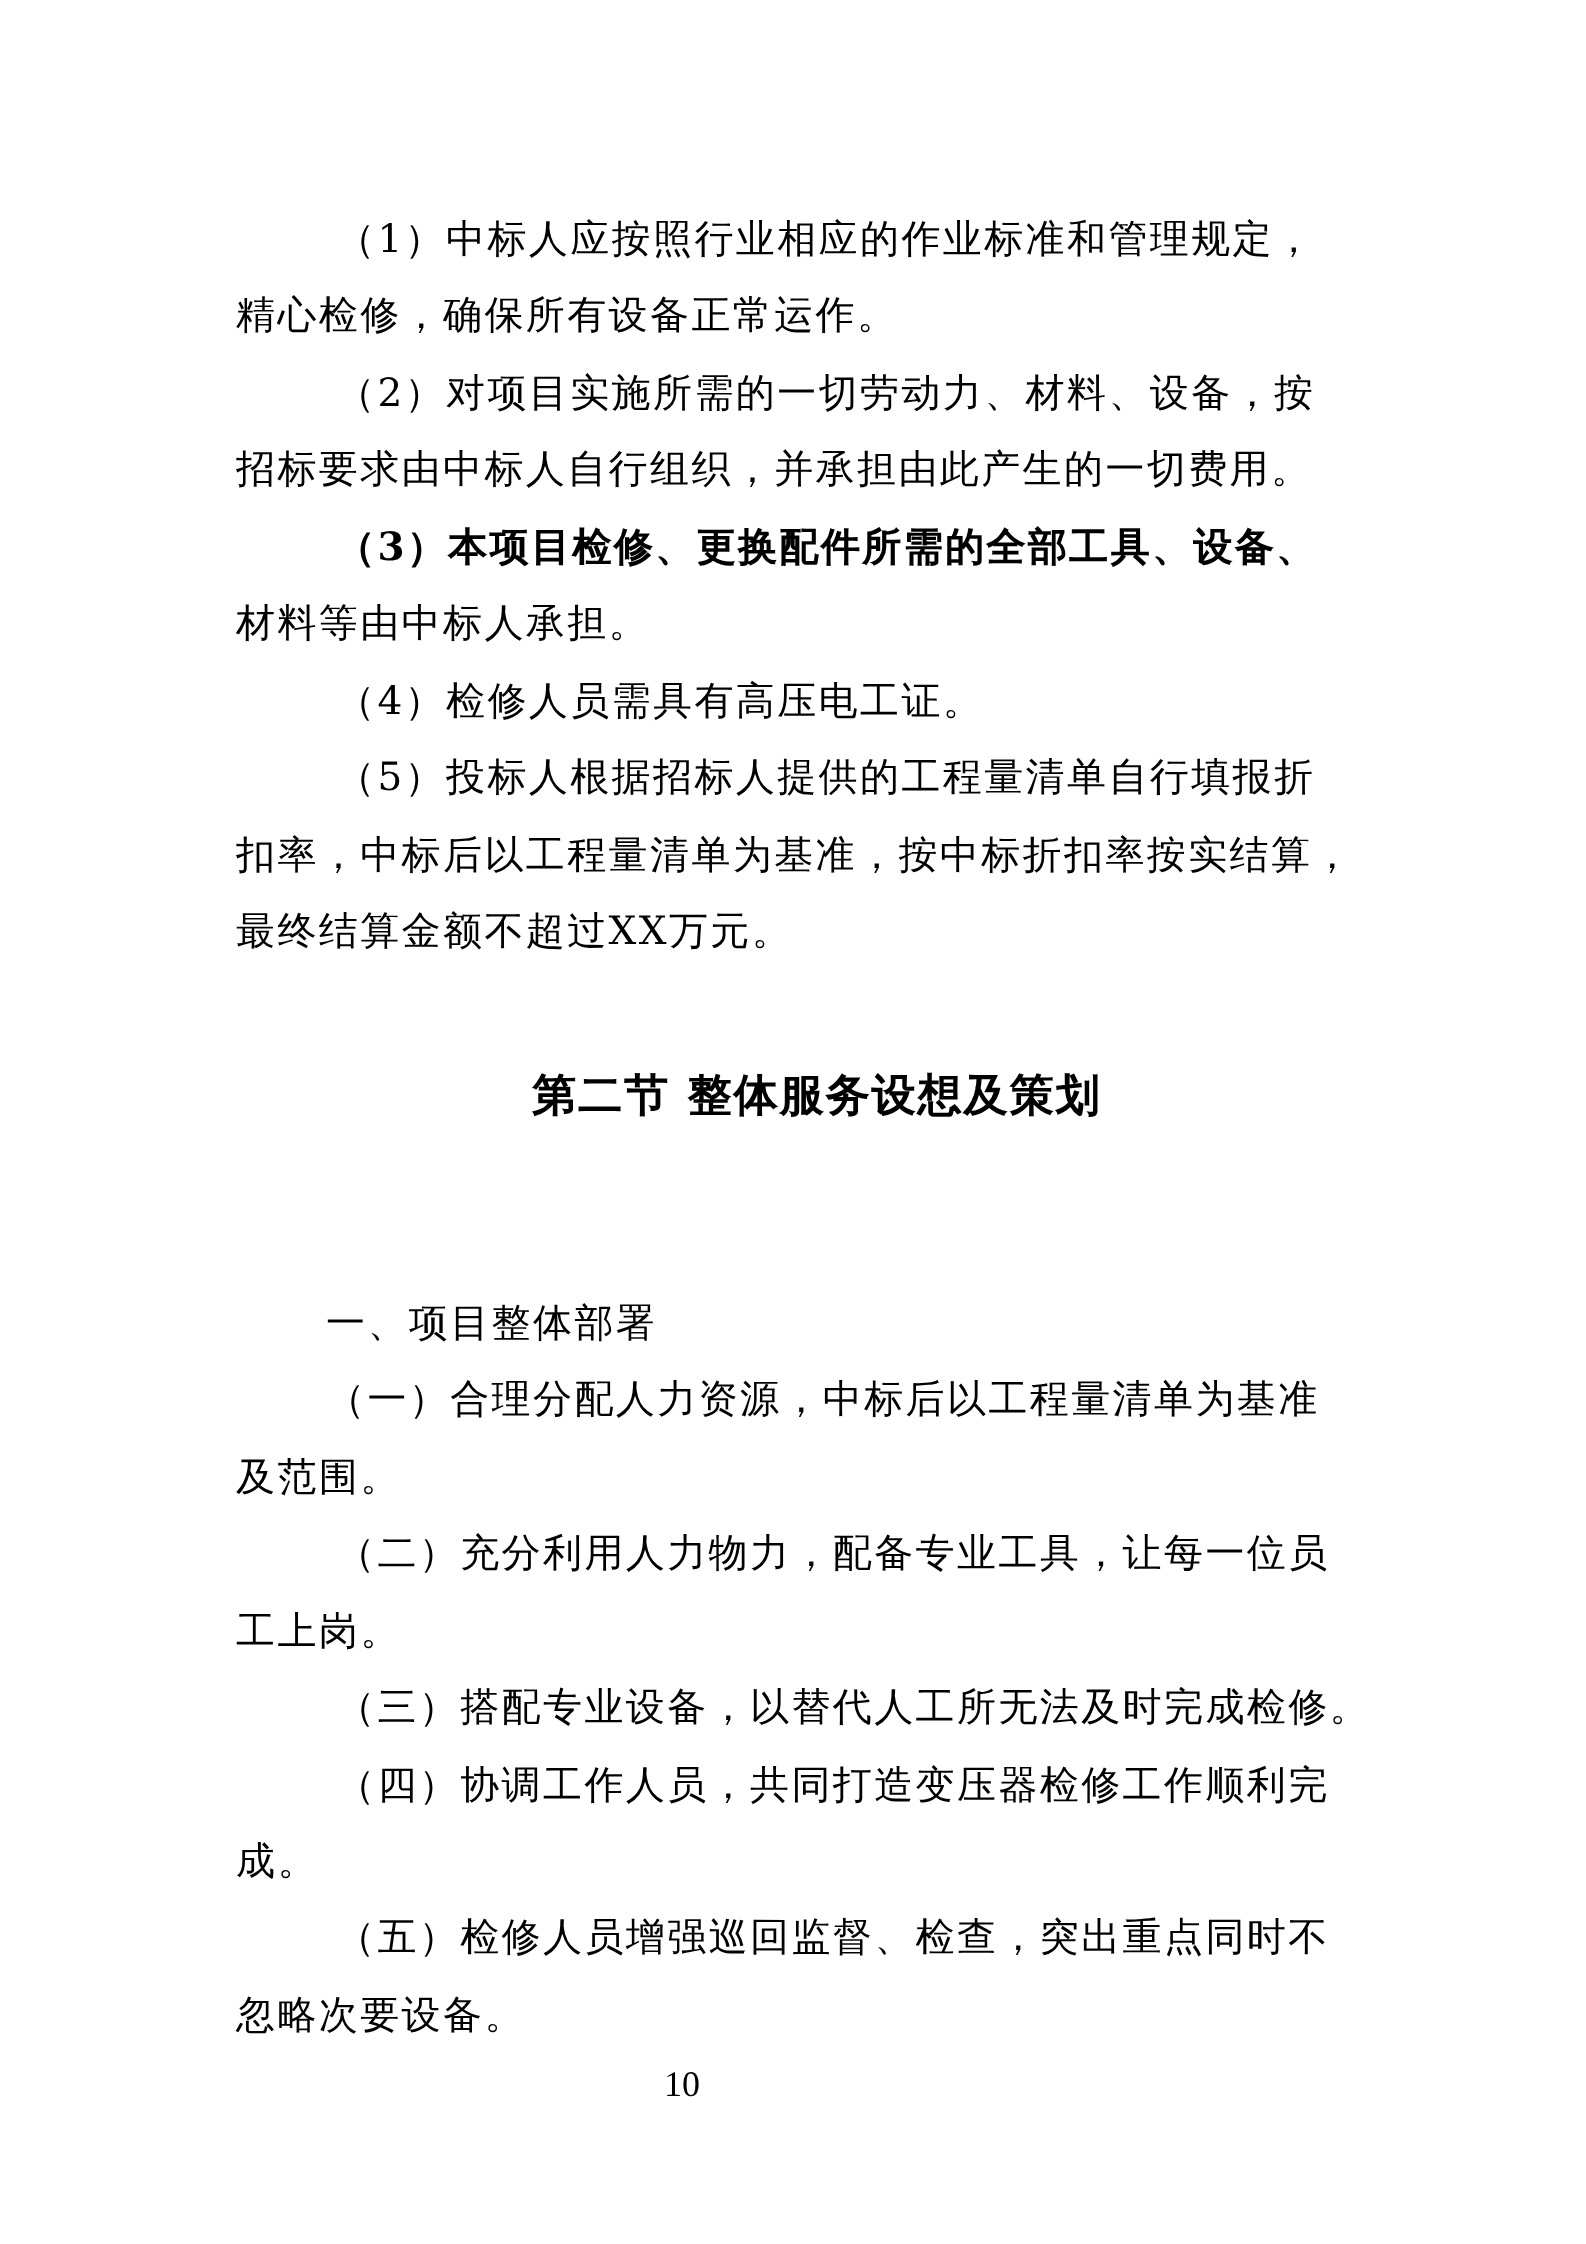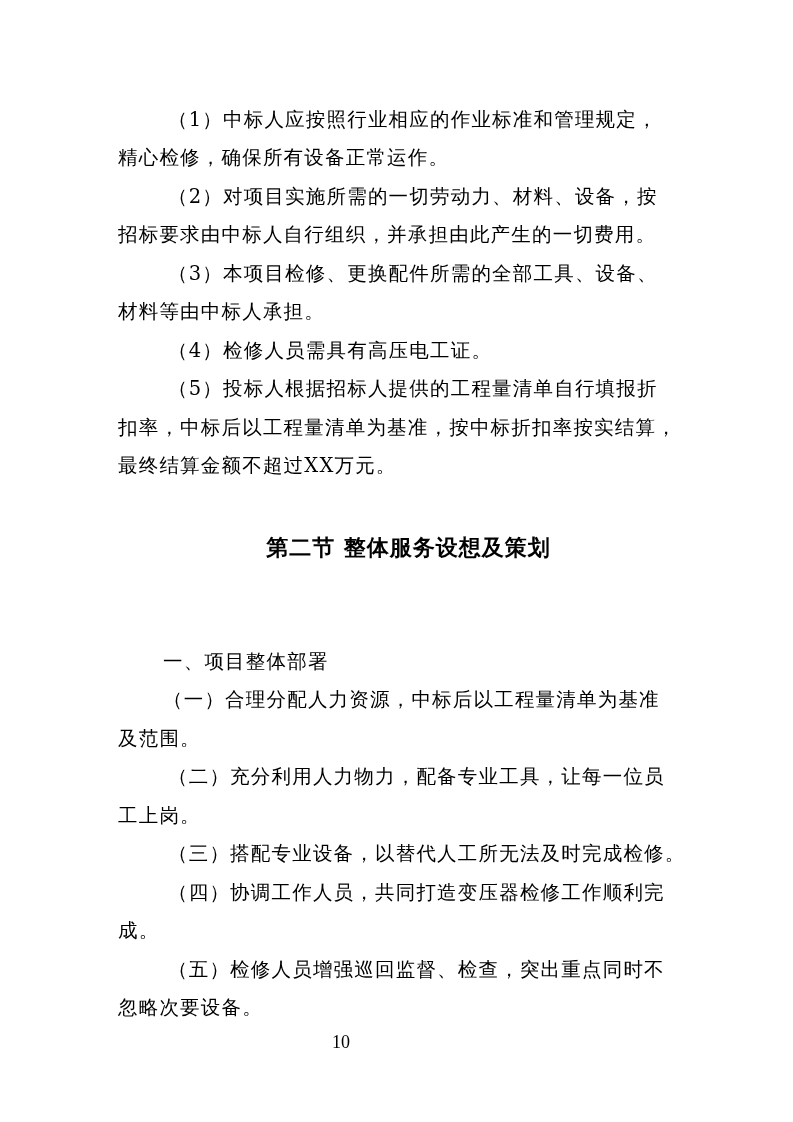--- a/index.html
+++ b/index.html
@@ -14,21 +14,21 @@
 </head>
 <body>
 
 <div>
   <div class="line" style="top:108px;left:168px;">（1）中标人应按照行业相应的作业标准和管理规定，</div>
   <div class="line" style="top:146px;left:118px;">精心检修，确保所有设备正常运作。</div>
 
   <div class="line" style="top:185px;left:168px;">（2）对项目实施所需的一切劳动力、材料、设备，按</div>
   <div class="line" style="top:223px;left:118px;">招标要求由中标人自行组织，并承担由此产生的一切费用。</div>
 
-  <div class="line" style="top:262px;left:168px;">（3）本项目检修、更换配件所需的全部工具、设备、</div>
+  <div class="line" style="top:262px;left:168px;font-weight:bold;">（3）本项目检修、更换配件所需的全部工具、设备、</div>
   <div class="line" style="top:300px;left:118px;">材料等由中标人承担。</div>
 
   <div class="line" style="top:339px;left:168px;">（4）检修人员需具有高压电工证。</div>
 
   <div class="line" style="top:377px;left:168px;">（5）投标人根据招标人提供的工程量清单自行填报折</div>
   <div class="line" style="top:416px;left:118px;">扣率，中标后以工程量清单为基准，按中标折扣率按实结算，</div>
   <div class="line" style="top:454px;left:118px;text-align:right;">最终结算金额不超过XX万元。</div>
 
   <div class="title">第二节  整体服务设想及策划</div>
 

